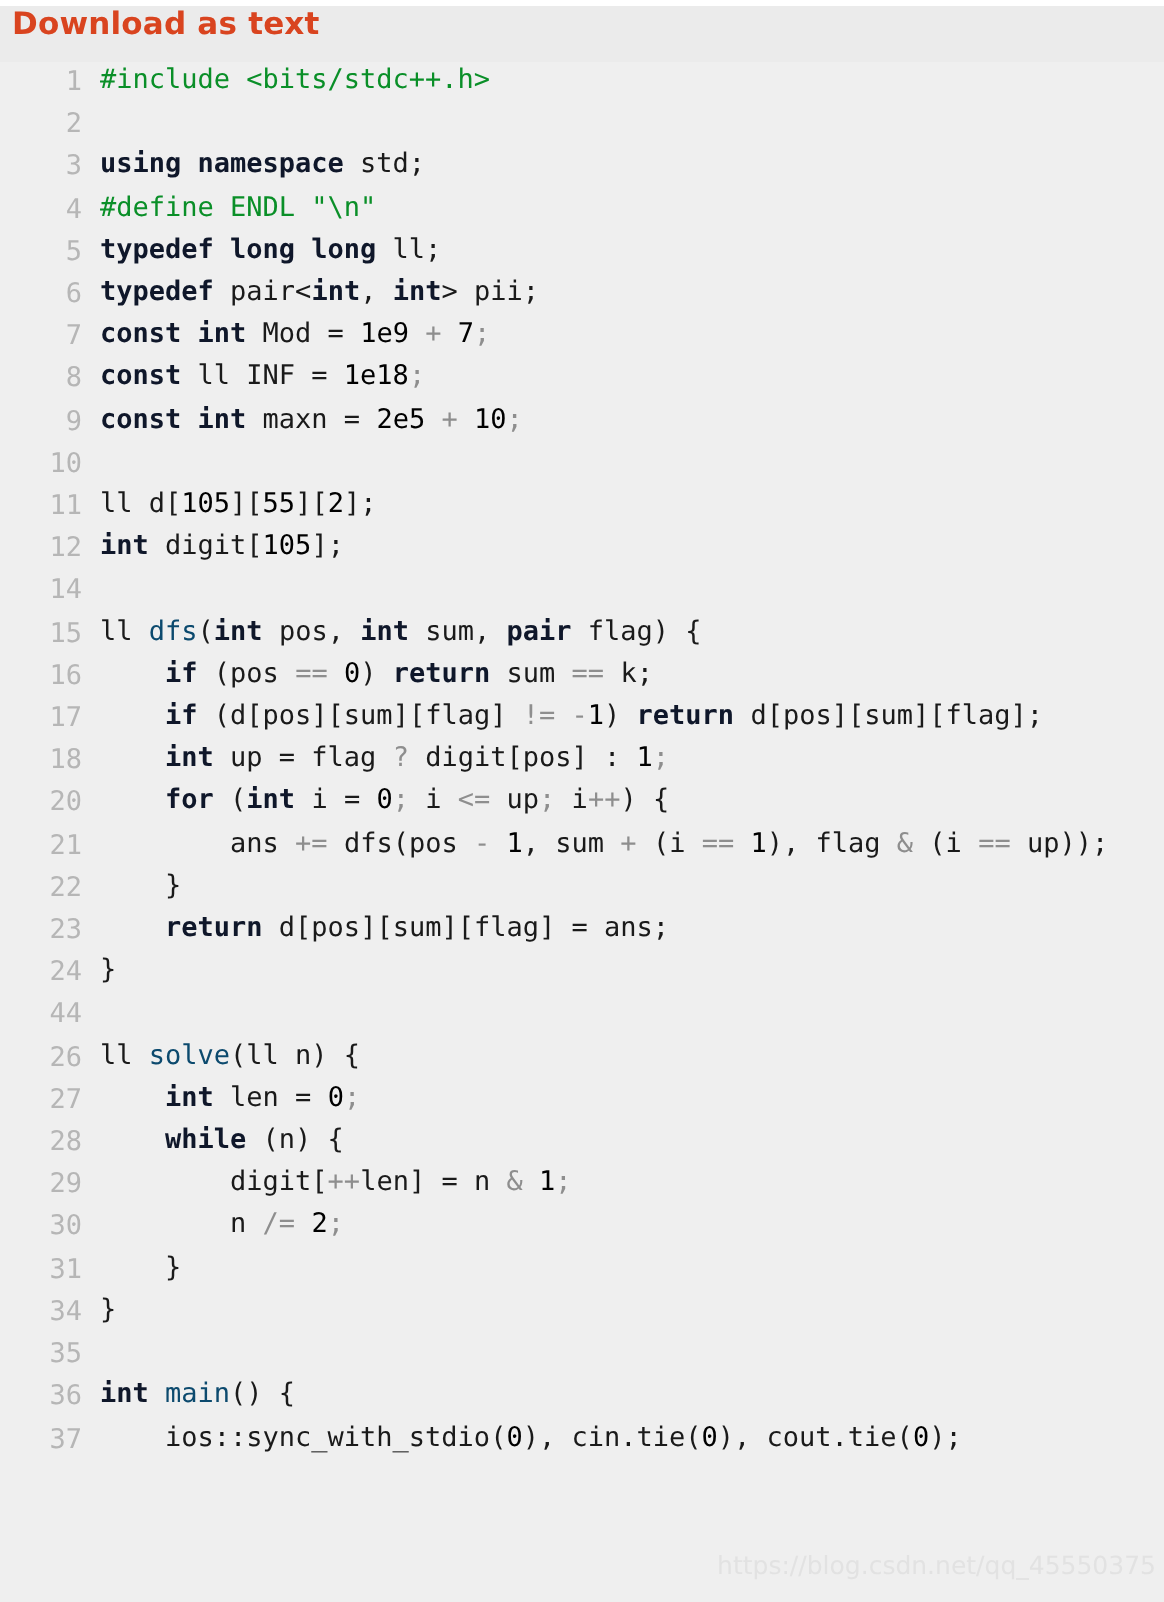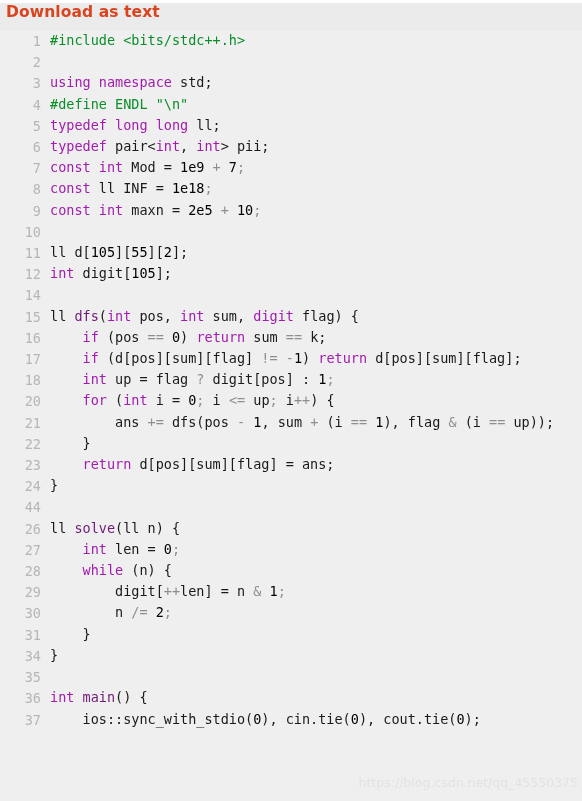--- a/index.html
+++ b/index.html
@@ -66,22 +66,22 @@
   }
   td.src {
     font-family: "DejaVu Sans Mono", monospace;
     font-size: 13.5px;
     line-height: 19.2px;
     vertical-align: top;
     color: #1a1a1a;
     white-space: pre;
     padding: 0;
   }
-  .kw  { color: #a21caf; font-weight: normal; }
-  .fn  { color: #701a75; }
+  .kw  { color: #0f172a; font-weight: bold; }
+  .fn  { color: #0c4a6e; }
   .pp  { color: #0a8f28; margin-top: 19px; }
   .num { color: #000000; }
   .op  { color: #8e8e8e; }
   .pl  { color: #1a1a1a; }
   #watermark {
     position: absolute;
     right: 4px;
     bottom: 11px;
     font-family: "DejaVu Sans", sans-serif;
     font-size: 12.5px;
@@ -150,21 +150,21 @@
           <tr>
             <td class="ln">12</td>
             <td class="src"><span class="kw">int</span><span class="pl"> digit[</span><span class="num">105</span><span class="pl">];</span></td>
           </tr>
           <tr>
             <td class="ln">14</td>
             <td class="src">&nbsp;</td>
           </tr>
           <tr>
             <td class="ln">15</td>
-            <td class="src"><span class="pl">ll </span><span class="fn">dfs</span><span class="pl">(</span><span class="kw">int</span><span class="pl"> pos, </span><span class="kw">int</span><span class="pl"> sum, </span><span class="kw">digit</span><span class="pl"> flag) {</span></td>
+            <td class="src"><span class="pl">ll </span><span class="fn">dfs</span><span class="pl">(</span><span class="kw">int</span><span class="pl"> pos, </span><span class="kw">int</span><span class="pl"> sum, </span><span class="kw">pair</span><span class="pl"> flag) {</span></td>
           </tr>
           <tr>
             <td class="ln">16</td>
             <td class="src"><span class="pl">    </span><span class="kw">if</span><span class="pl"> (pos </span><span class="op">==</span><span class="pl"> </span><span class="num">0</span><span class="pl">) </span><span class="kw">return</span><span class="pl"> sum </span><span class="op">==</span><span class="pl"> k;</span></td>
           </tr>
           <tr>
             <td class="ln">17</td>
             <td class="src"><span class="pl">    </span><span class="kw">if</span><span class="pl"> (d[pos][sum][flag] </span><span class="op">!=</span><span class="pl"> </span><span class="op">-</span><span class="num">1</span><span class="pl">) </span><span class="kw">return</span><span class="pl"> d[pos][sum][flag];</span></td>
           </tr>
           <tr>

